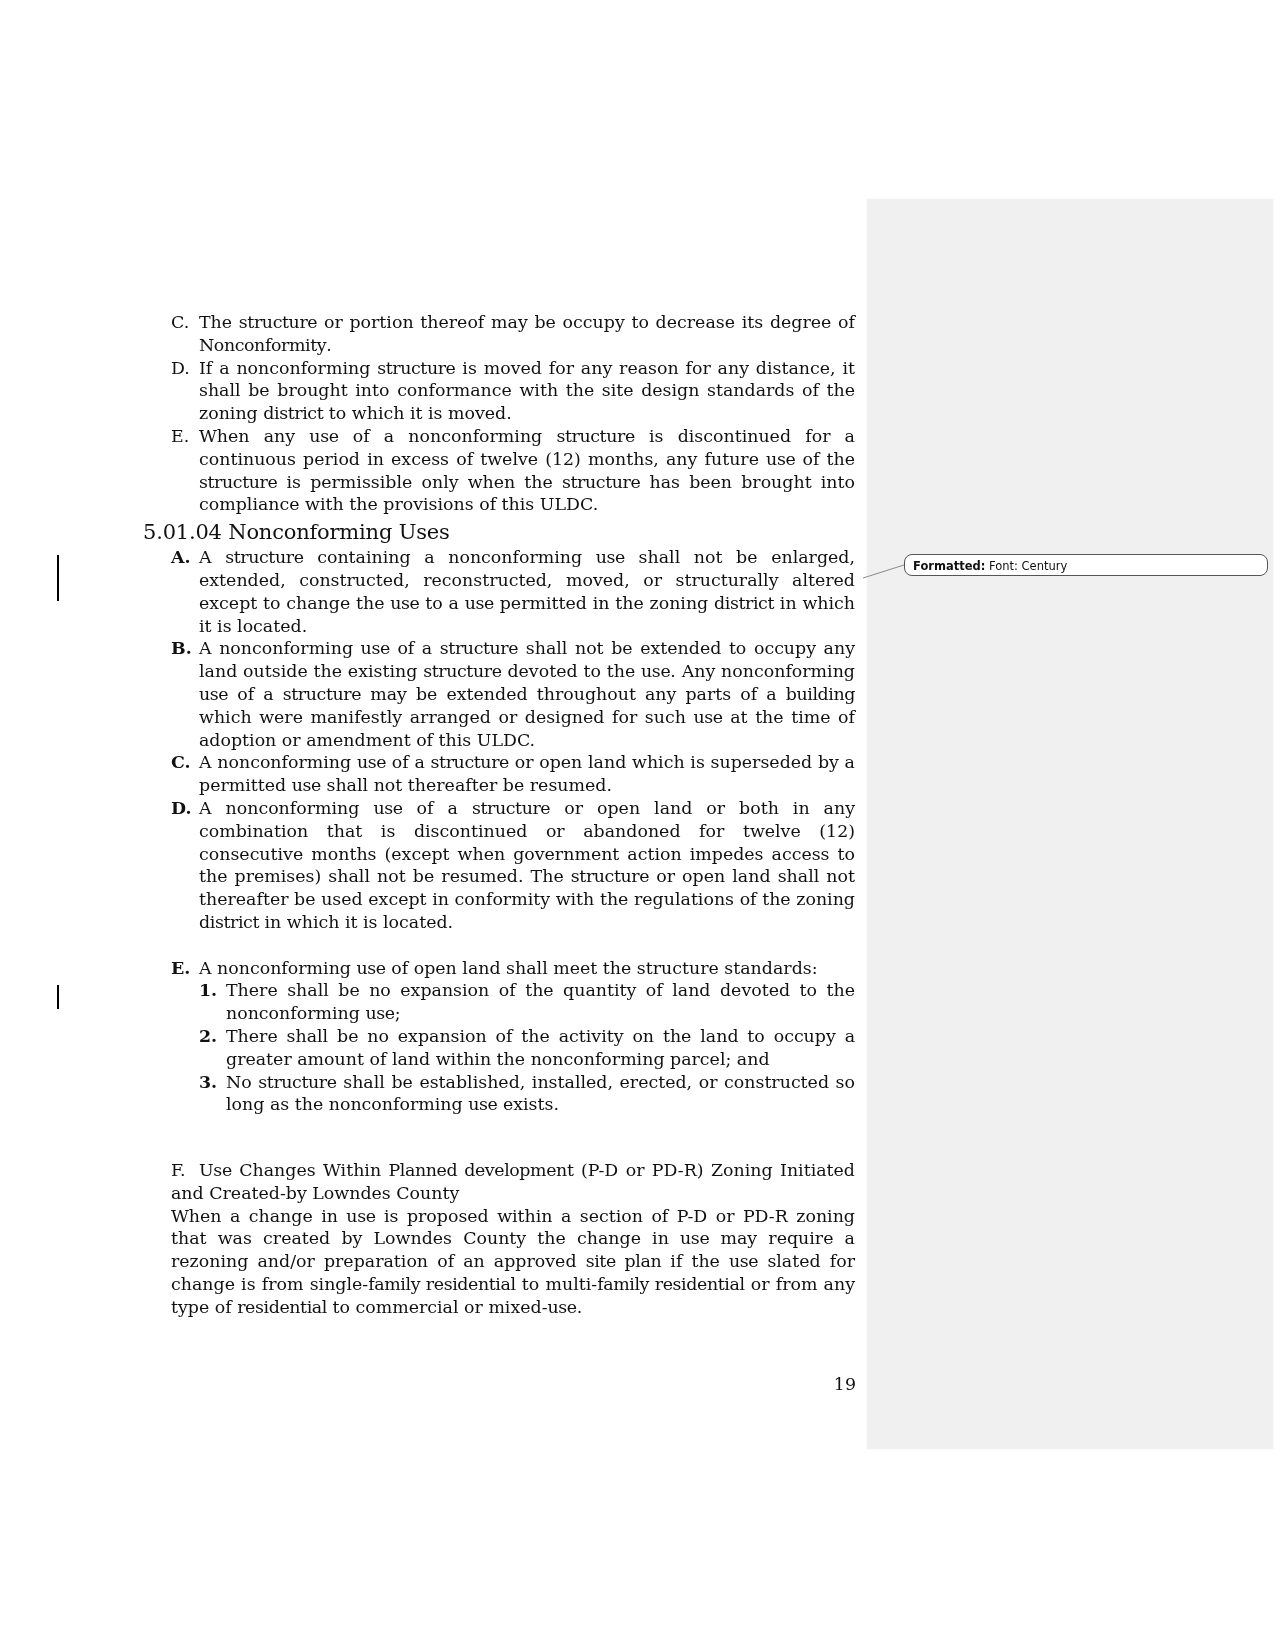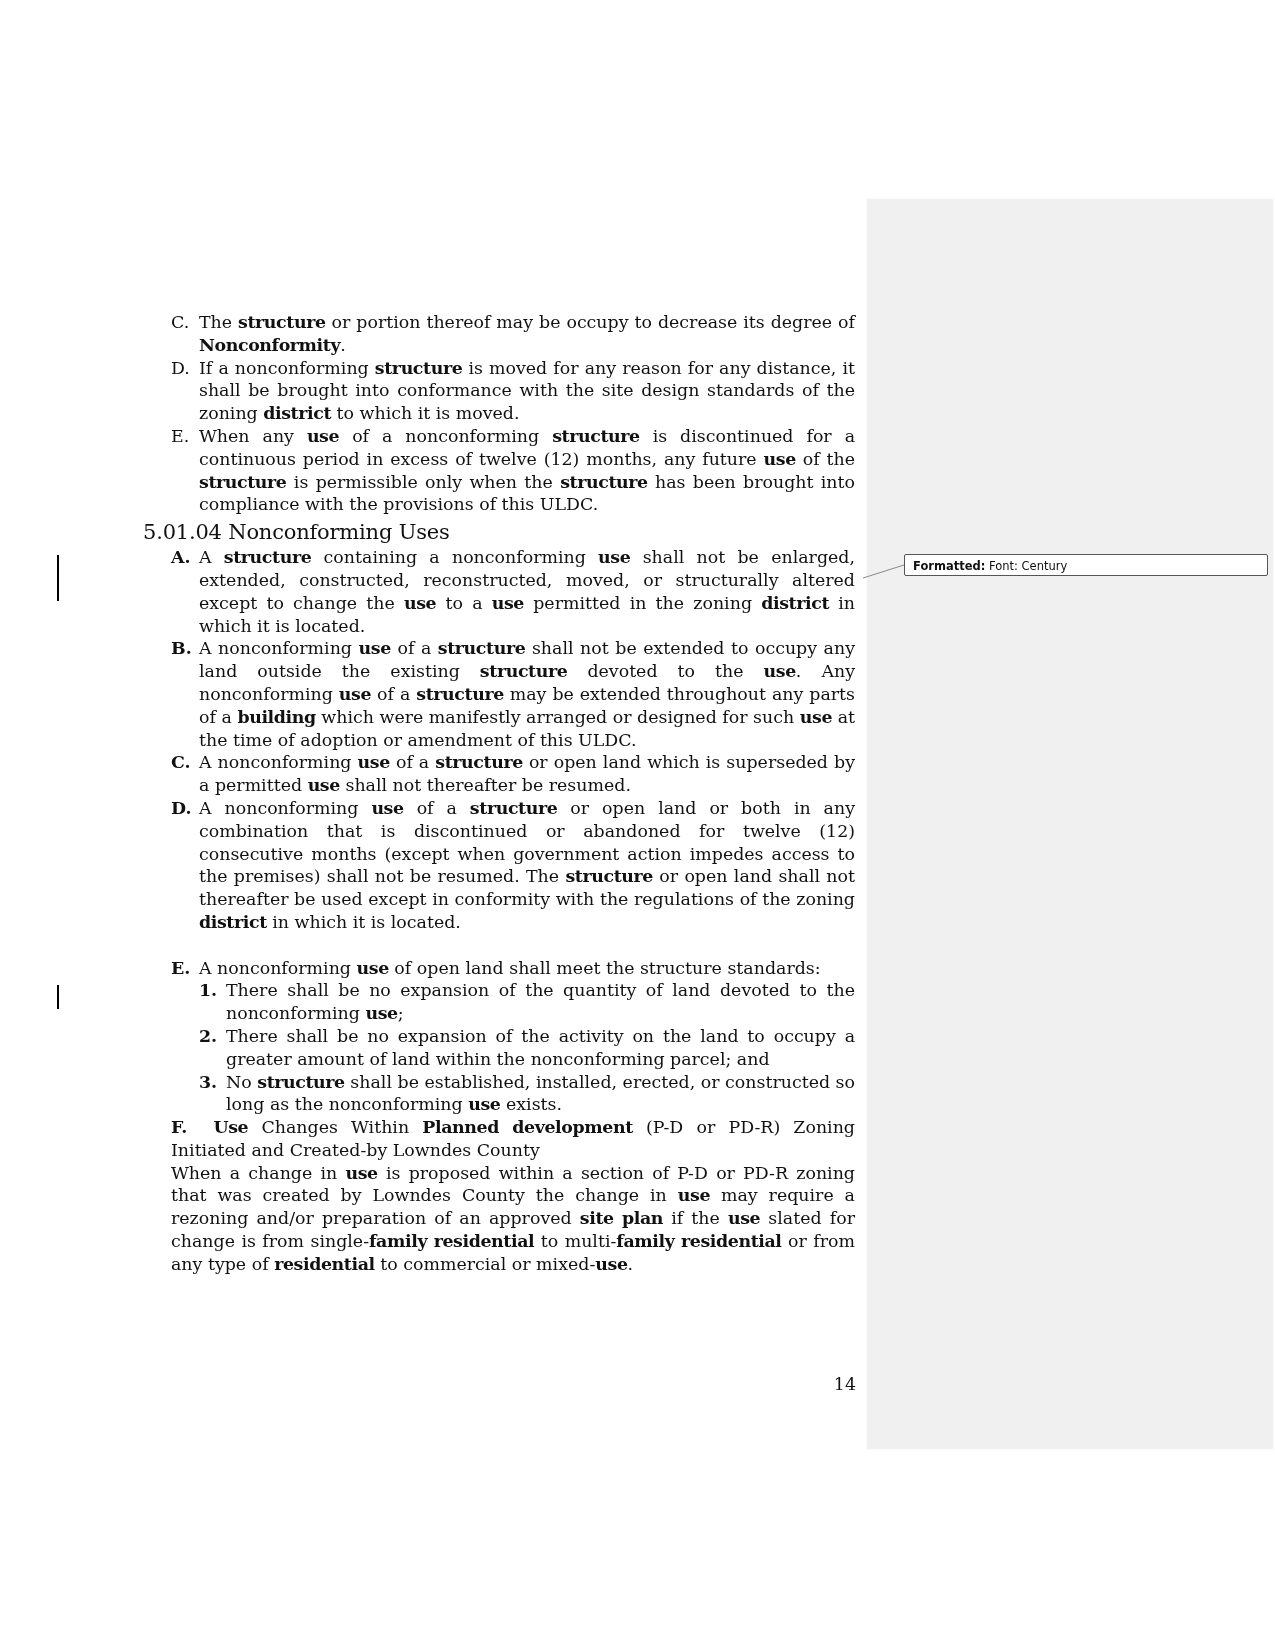--- a/index.html
+++ b/index.html
@@ -11,51 +11,51 @@
   }
   .markup-pane {
     position: absolute; left: 867px; top: 199px; width: 406px; height: 1250px;
     background: #f0f0f0;
     box-shadow: 0 0 2px rgba(0,0,0,0.06);
   }
   .page-body {
     position: absolute; left: 143px; top: 311px; width: 712px;
     font-size: 17.4px; line-height: 22.8px;
   }
-  .page-body b { font-weight: bold; letter-spacing: -0.4px; }
+  .page-body b { font-weight: normal; letter-spacing: -0.4px; }
   .row { position: relative; text-align: justify; text-align-last: left; }
   .item-c0 { padding-left: 56px; }
   .item-c0 .lbl { position: absolute; left: 28px; top: 0; }
   .item-a { padding-left: 56px; }
   .item-a .lbl { position: absolute; left: 28px; top: 0; font-weight: bold; }
   .item-n { padding-left: 83px; }
   .item-n .lbl { position: absolute; left: 56px; top: 0; font-weight: bold; }
   .heading {
     font-size: 21px; line-height: 28px; margin: 2px 0 0 0; font-weight: normal;
     letter-spacing: -0.2px;
   }
   .intro-line1 {
     display: inline-block; border-bottom: 1.5px solid #111; line-height: 21px;
     width: 720px; white-space: nowrap;
   }
-  .para-indent { padding-left: 28px; }
+  .para-indent { padding-left: 28px; margin-top: 43px; }
   .blank { height: 22.8px; }
   .page-number {
     position: absolute; left: 820px; top: 1374px; font-size: 17.4px; text-align: right;
     width: 36px;
   }
   .change-bar {
     position: absolute; width: 1.5px; background: #000000;
   }
   .connector {
     position: absolute; left: 0; top: 0; width: 1275px; height: 1650px; pointer-events: none;
   }
   .comment-box {
     position: absolute; left: 904px; top: 554px; width: 364px; height: 22px;
-    background: #ffffff; border: 1px solid #555555; border-radius: 2px;
+    background: #ffffff; border: 1px solid #555555; border-radius: 8px;
     font-family: "DejaVu Sans", "Liberation Sans", sans-serif; font-size: 11.5px;
     line-height: 22px; padding-left: 8px; box-sizing: border-box; color: #111;
   }
   .comment-box b { font-weight: bold; }
 </style>
 </head>
 <body>
 
 <div class="markup-pane"></div>
 
@@ -98,13 +98,13 @@
       <div class="row item-n"><span class="lbl">2.</span><span>There shall be no expansion of the activity on the land to occupy a greater amount of land within the nonconforming parcel; and</span></div>
       <div class="row item-n"><span class="lbl">3.</span><span>No </span><b>structure</b><span> shall be established, installed, erected, or constructed so long as the nonconforming </span><b>use</b><span> exists.</span></div>
     </div>
 
   <div id="item-f" class="para-indent">
       <div class="row"><b style="white-space: pre;">F.  </b><b>Use</b><span> Changes Within </span><b>Planned development</b><span> (P-D or PD-R) Zoning Initiated and Created-by Lowndes County</span></div>
       <div class="row"><span>When a change in </span><b>use</b><span> is proposed within a section of P-D or PD-R zoning that was created by Lowndes County the change in </span><b>use</b><span> may require a rezoning and/or preparation of an approved </span><b>site plan</b><span> if the </span><b>use</b><span> slated for change is from single-</span><b>family residential</b><span> to multi-</span><b>family residential</b><span> or from any type of </span><b>residential</b><span> to commercial or mixed-</span><b>use</b><span>.</span></div>
     </div>
 </div>
 
-<div class="page-number">14</div>
+<div class="page-number">19</div>
 
 </body></html>

